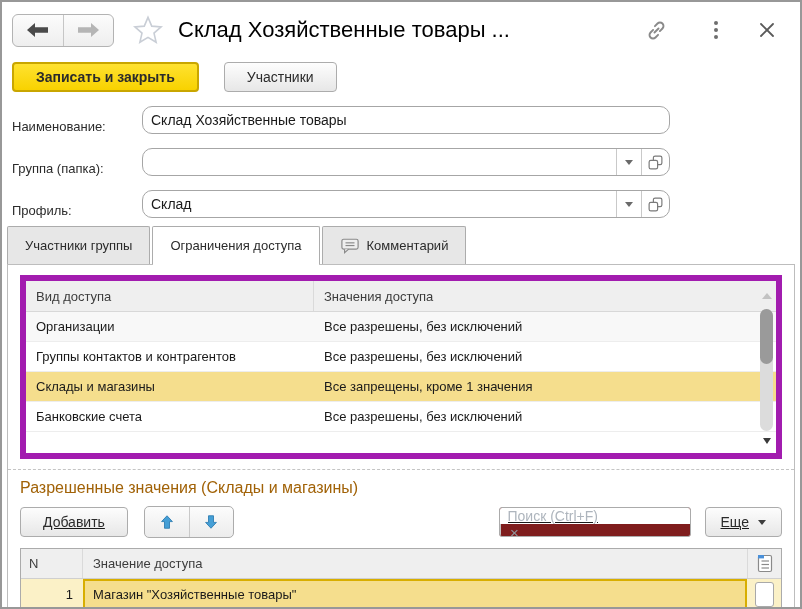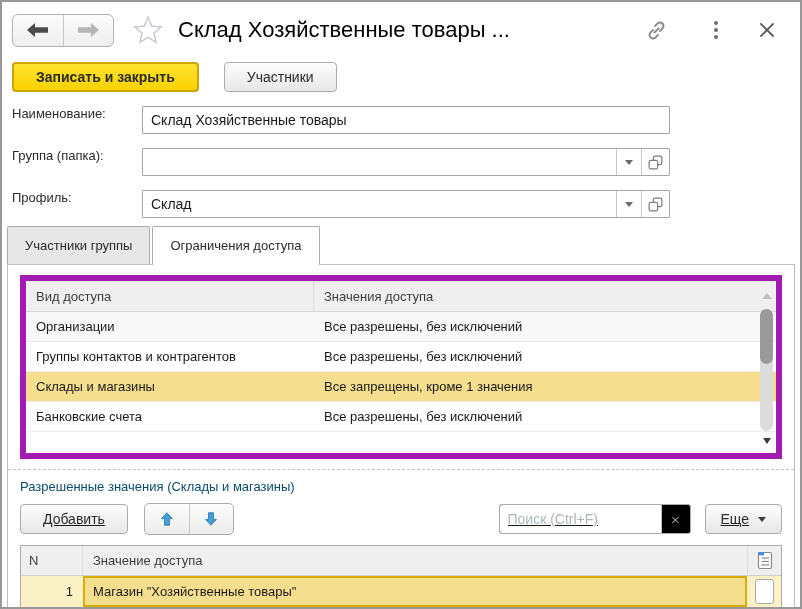--- a/index.html
+++ b/index.html
@@ -28,24 +28,24 @@
   .close-wrap { margin-left:40px; }
   
   .cmdbar { display:flex; gap:25px; padding:4px 0 8px 10px; }
   .btn { height:30px; display:inline-flex; align-items:center; padding:0 22px; font-size:14px;
          color:#2B2B2B; background:linear-gradient(#FDFDFD,#E7E7E7); border:1px solid #ACACAC;
          border-radius:4px; cursor:pointer; }
   .btn-primary { background:linear-gradient(#FFE230,#F8D200); border:2px solid #C9A600;
                  font-weight:bold; color:#2B2B2B; }
   
   .form { padding-left:10px; margin-top:6px; }
-  .form-row { display:flex; align-items:flex-start; margin-bottom:14px; }
+  .form-row { display:flex; align-items:flex-end; margin-bottom:14px; }
   .form-row:last-child { margin-bottom:8px; }
   .form-label { width:130px; color:#2B2B2B; }
-  .fieldgroup { width:528px; height:28px; border:1px solid #A6A6A6; border-radius:1px;
+  .fieldgroup { width:528px; height:28px; border:1px solid #A6A6A6; border-radius:10px;
                 display:flex; background:#FFF; overflow:hidden; }
   .fieldgroup input { flex:1; border:none; outline:none; padding:0 8px; font-size:14px;
                       font-family:"Liberation Sans",sans-serif; color:#1A1A1A; background:transparent; }
   .dd-btn { width:25px; border-left:1px solid #C9C9C9; display:flex; align-items:center;
             justify-content:center; cursor:pointer; }
   .dd-arrow { width:0; height:0; border-left:4px solid transparent; border-right:4px solid transparent;
               border-top:5px solid #6A6A6A; }
   .pick-btn { width:28px; border-left:1px solid #C9C9C9; display:flex; align-items:center;
               justify-content:center; cursor:pointer; }
   
@@ -74,28 +74,28 @@
         flex-direction:column; align-items:center; }
   .sb-up { margin-top:11px; width:0; height:0; border-left:5px solid transparent;
            border-right:5px solid transparent; border-bottom:6px solid #C2C2C2; cursor:pointer; }
   .sb-track { flex:1; width:13px; margin:10px 0 7px; background:#DCDCDC; border-radius:7px; position:relative; }
   .sb-thumb { position:absolute; top:0; left:0; width:13px; height:55px; background:#9A9A9A;
               border-radius:7px; cursor:grab; }
   .sb-down { margin-bottom:8px; width:0; height:0; border-left:4px solid transparent;
              border-right:4px solid transparent; border-top:6px solid #3A3A3A; cursor:pointer; }
   
   .splitter { border-top:1px dashed #C4C4C4; margin:10px -12px 0; }
-  .green-h { color:#0c4a6e; font-size:13px; margin-top:9px; }
+  .green-h { color:#a16207; font-size:16px; margin-top:9px; }
   .tb2 { display:flex; align-items:center; margin-top:9px;text-decoration:underline; }
   .updown { margin-left:16px; height:32px; display:flex; border:1px solid #ACACAC; border-radius:5px;
             background:linear-gradient(#FCFCFC,#ECECEC); overflow:hidden; }
   .ud-btn { width:44px; display:flex; align-items:center; justify-content:center; cursor:pointer; }
   .ud-btn + .ud-btn { border-left:1px solid #C9C9C9; }
   .searchgroup { width:192px; height:30px; border:1px solid #ABABAB; border-radius:3px; display:flex;
-                 overflow:hidden; margin-right:14px; background:#000000; }
+                 overflow:hidden; margin-right:14px; background:#7f1d1d;flex-direction:column; }
   .searchgroup input { flex:1; min-width:0; border:none; outline:none; padding:0 8px; font-size:14px;
                        font-family:"Liberation Sans",sans-serif; color:#333; }
   .searchgroup input::placeholder { color:#AEB5BD; opacity:1; }
   .clear-btn { width:29px; border-left:1px solid #C4C4C4; display:flex; align-items:center;
                justify-content:center; color:#8F969D; font-size:15px; cursor:pointer; }
   .btn-more { gap:9px; padding:4px 15px; }
   .more-arrow { width:0; height:0; border-left:4px solid transparent; border-right:4px solid transparent;
                 border-top:5px solid #3C3C3C; }
   
   .table2 { margin-top:10px; border:1px solid #ABABAB; }
@@ -214,20 +214,31 @@
   </div>
 </div>
 
 <div class="tabs">
   <div class="tab">
     <span>Участники группы</span>
   </div>
   <div class="tab active">
     <span>Ограничения доступа</span>
   </div>
+  <div class="tab">
+    <span>
+      <svg width="20" height="18" viewBox="0 0 22 20" fill="#EFEFEF" stroke="#8A8A8A" stroke-width="1.3">
+        <rect x="2" y="2.5" width="18" height="11" rx="2"></rect>
+        <path d="M5 13.5v4l4.5-4" fill="#EFEFEF"></path>
+        <line x1="6" y1="6.5" x2="16" y2="6.5"></line>
+          <line x1="6" y1="9.5" x2="16" y2="9.5"></line>
+      </svg>
+    </span>
+    <span>Комментарий</span>
+  </div>
 </div>
 
 <div class="panel">
 
   <div class="table1">
     <div class="t1h">
       <div class="c1">Вид доступа</div>
       <div class="c2">Значения доступа</div>
     </div>
     <div class="t1r alt">

